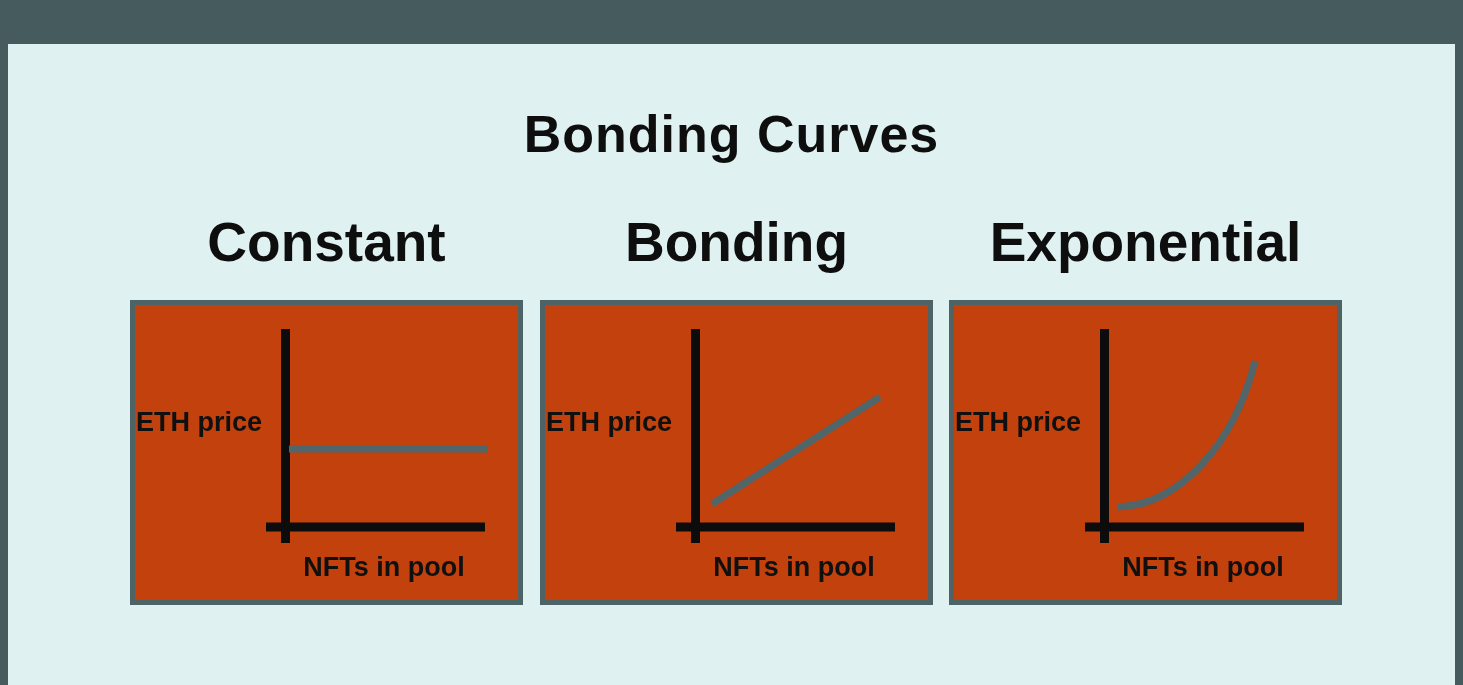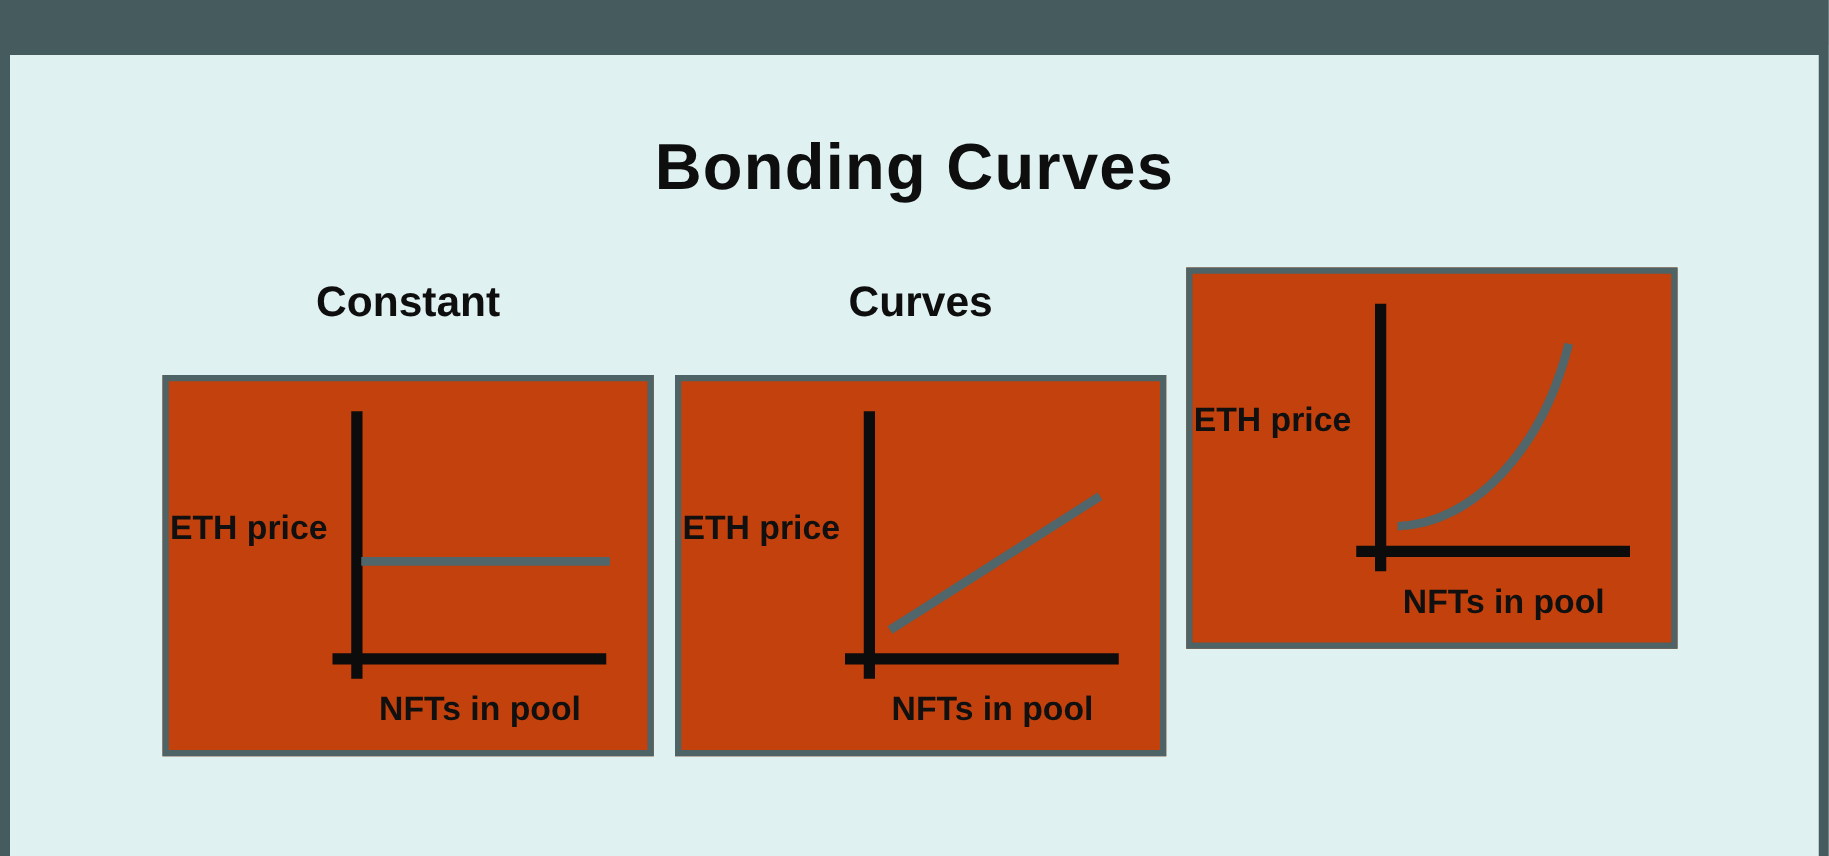--- a/index.html
+++ b/index.html
@@ -37,21 +37,21 @@
     width: 393px;
   }
   .panel-group.p1 { left: 122px; }
   .panel-group.p2 { left: 532px; }
   .panel-group.p3 { left: 941px; }
   .panel-title {
     margin: 0 0 30px 0;
     height: 56px;
     line-height: 56px;
     text-align: center;
-    font-size: 34px;
+    font-size: 55px;
     font-weight: bold;
     color: #0e0e0e;
   }
   .panel-box {
     width: 393px;
     height: 305px;
     border: 5px solid #4d6366;
     background: #c2410c;
   }
   .panel-box svg { display: block; }
@@ -86,33 +86,34 @@
         <line class="axis" x1="150.5" y1="24" x2="150.5" y2="238"></line>
         <line class="axis" x1="131" y1="222" x2="350" y2="222"></line>
         <path class="curve" stroke="#50666a" d="M154,144 L353,144"></path>
         <text class="axis-label" x="127" y="117" text-anchor="end" dominant-baseline="central">ETH price</text>
         <text class="axis-label" x="249" y="262" text-anchor="middle" dominant-baseline="central">NFTs in pool</text>
       </svg>
     </div>
   </section>
 
   <section class="panel-group p2">
-    <h2 class="panel-title">Curves</h2>
+    <h2 class="panel-title">Bonding</h2>
     <div class="panel-box">
       <svg width="383" height="295" viewBox="0 0 383 295">
         <line class="axis" x1="150.5" y1="24" x2="150.5" y2="238"></line>
         <line class="axis" x1="131" y1="222" x2="350" y2="222"></line>
         <path class="curve" stroke="#50666a" d="M167,199 L335,92"></path>
         <text class="axis-label" x="127" y="117" text-anchor="end" dominant-baseline="central">ETH price</text>
         <text class="axis-label" x="249" y="262" text-anchor="middle" dominant-baseline="central">NFTs in pool</text>
       </svg>
     </div>
   </section>
 
   <section class="panel-group p3">
+    <h2 class="panel-title">Exponential</h2>
     <div class="panel-box">
       <svg width="383" height="295" viewBox="0 0 383 295">
         <line class="axis" x1="150.5" y1="24" x2="150.5" y2="238"></line>
         <line class="axis" x1="131" y1="222" x2="350" y2="222"></line>
         <path class="curve" stroke="#50666a" d="M164,202 C225,200 280,140 301,56"></path>
         <text class="axis-label" x="127" y="117" text-anchor="end" dominant-baseline="central">ETH price</text>
         <text class="axis-label" x="249" y="262" text-anchor="middle" dominant-baseline="central">NFTs in pool</text>
       </svg>
     </div>
   </section>

